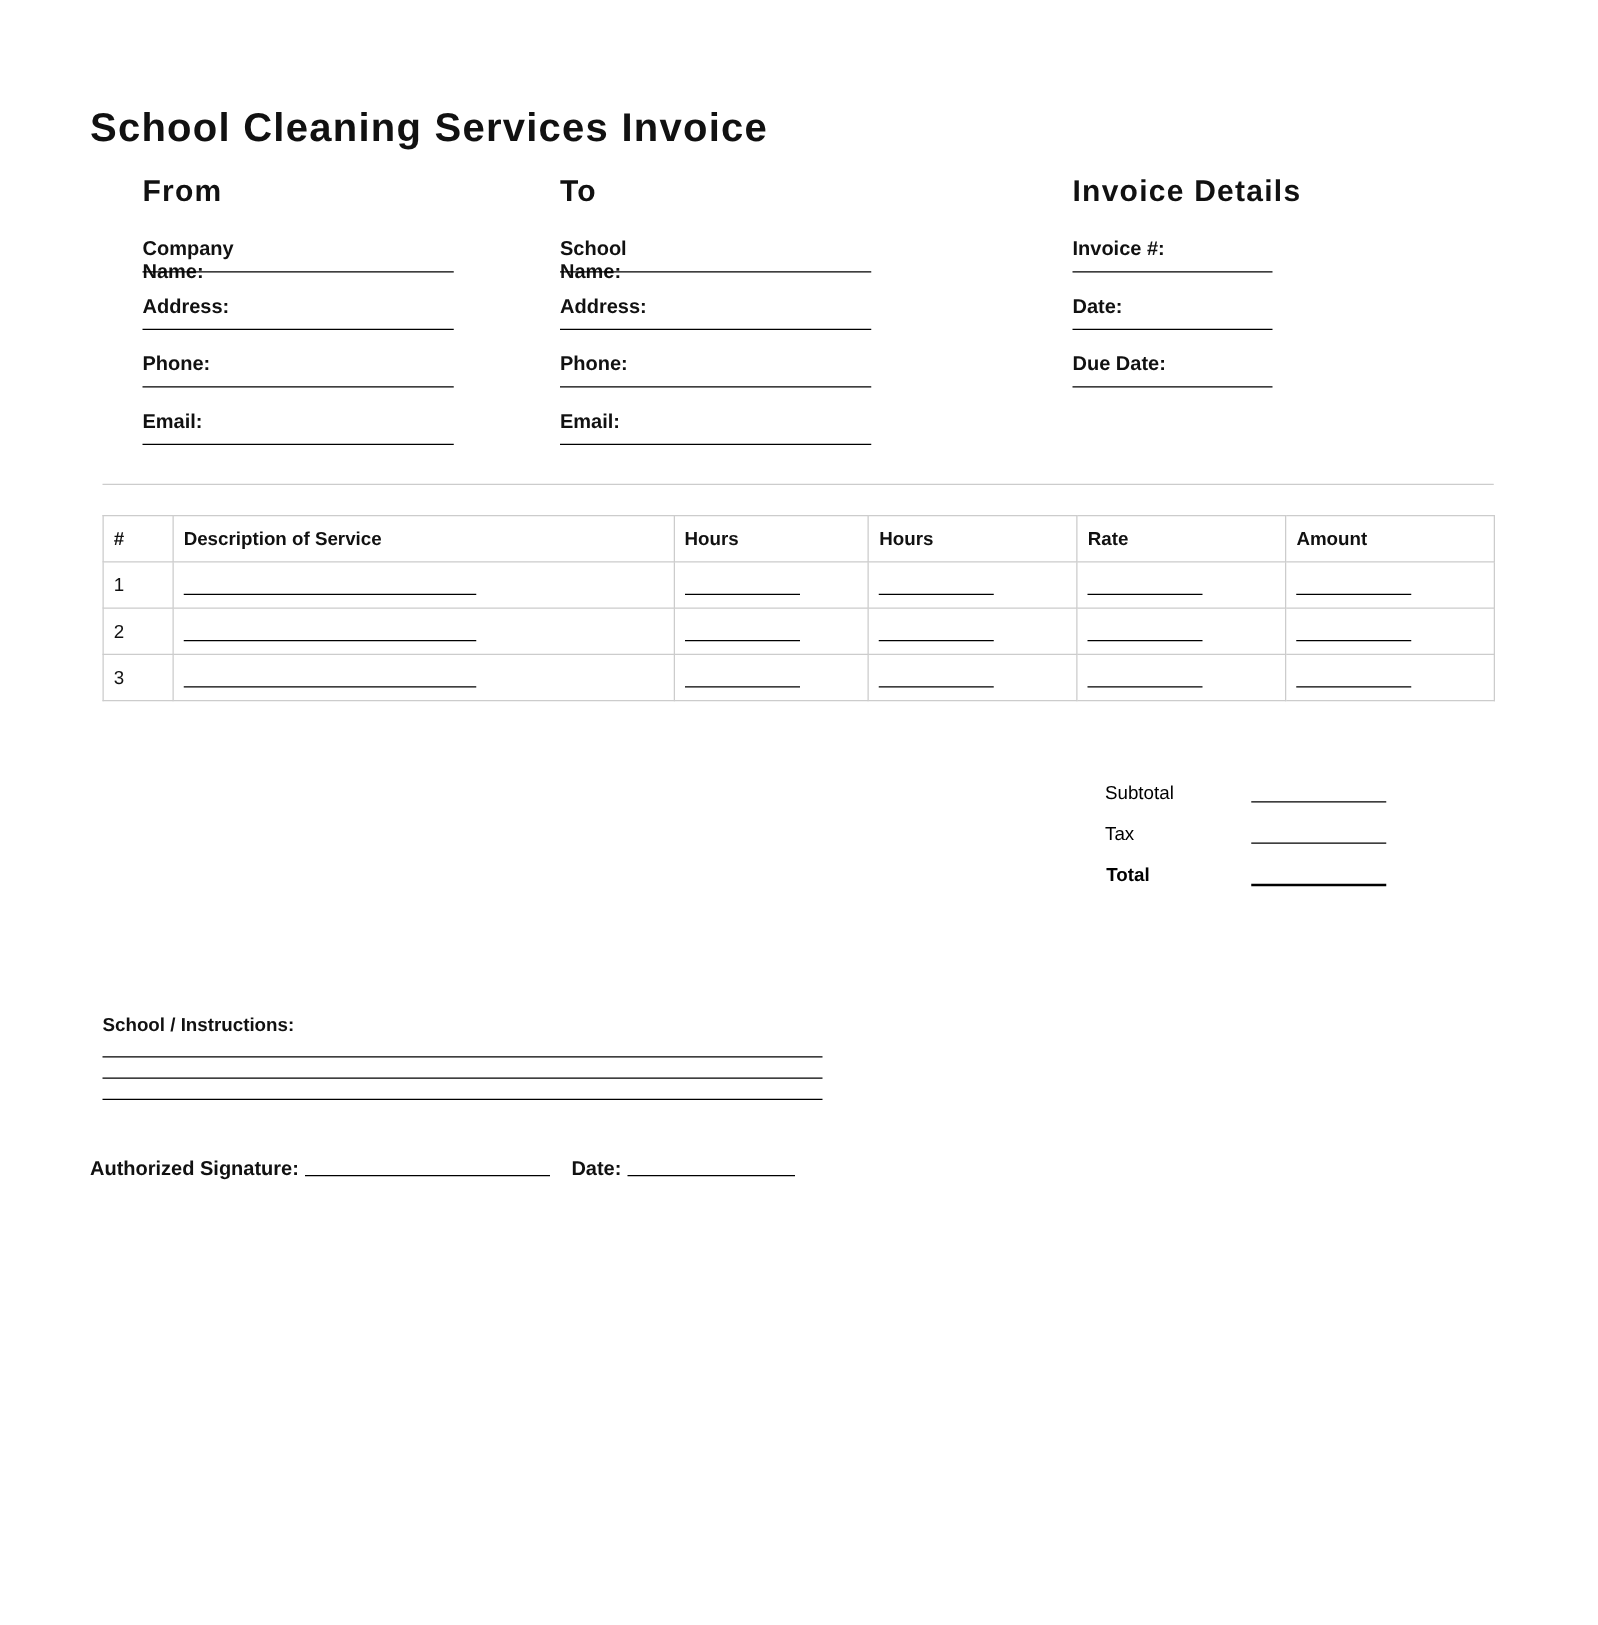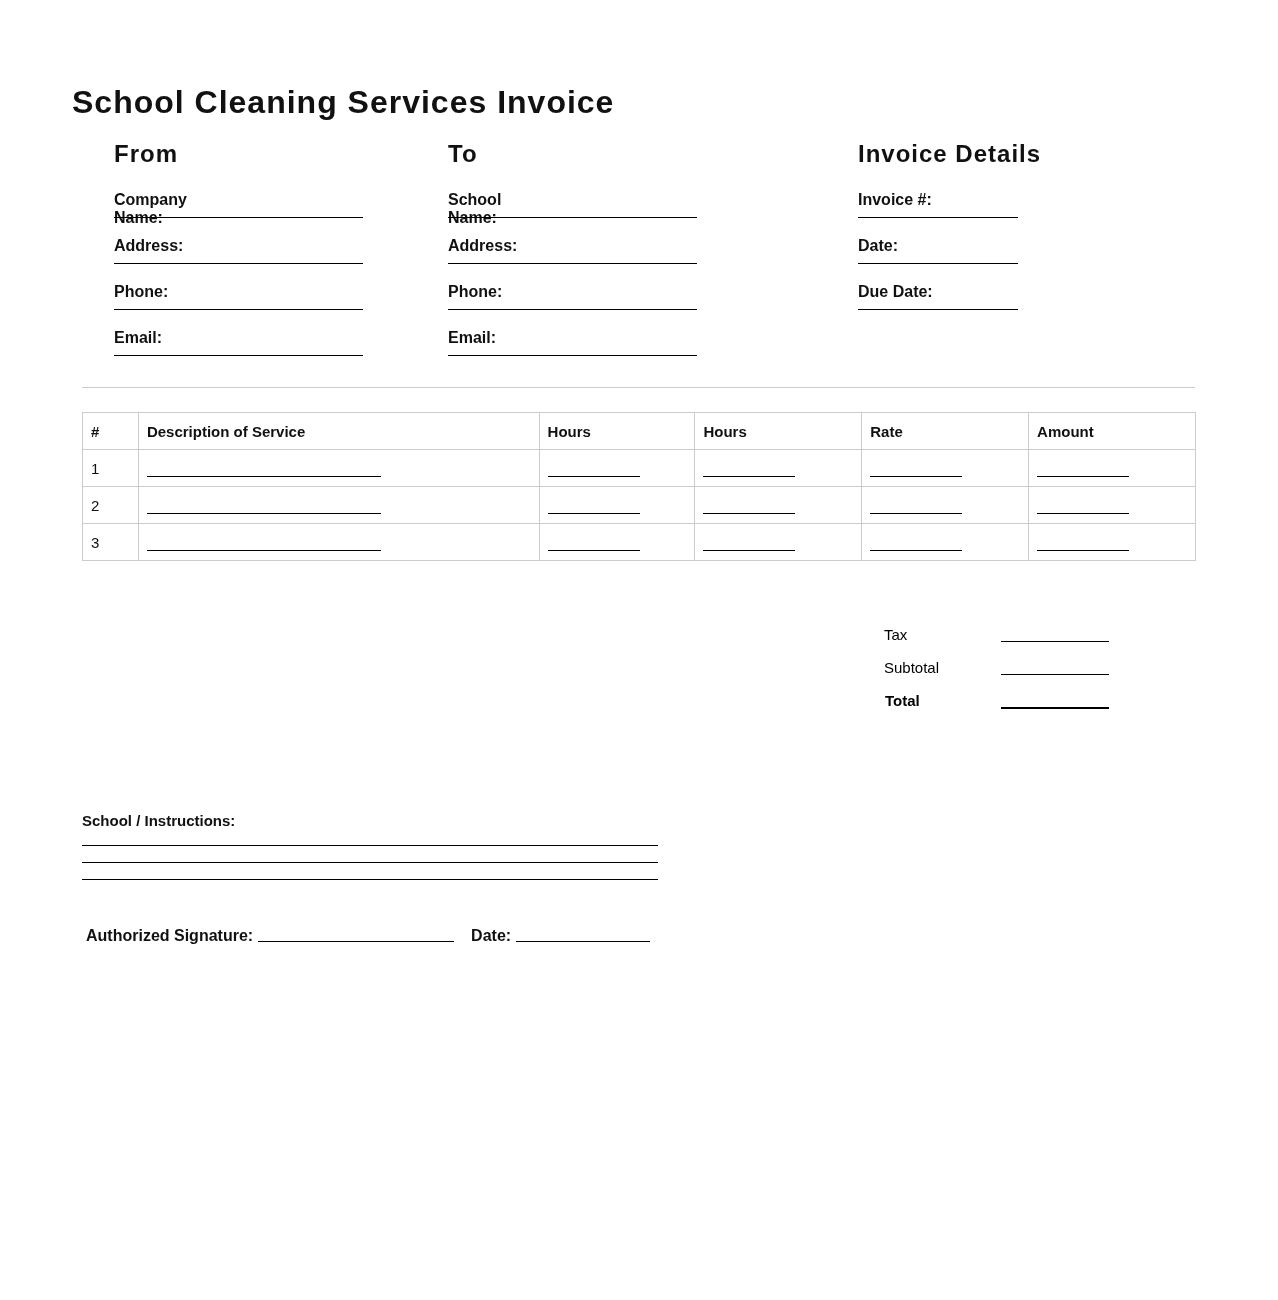--- a/index.html
+++ b/index.html
@@ -52,21 +52,21 @@
   .tot-row { position: relative; height: 33px; width: 240px; }
   .tot-label { position: absolute; left: 0; top: 2px; line-height: 18px; }
   .tot-line { position: absolute; left: 117px; top: 17px; width: 108px; height: 0; border-bottom: 1px solid #000; }
   .tot-row.total .tot-label { font-weight: bold; left: 1px; }
   .tot-row.total .tot-line { border-bottom: 2px solid #000; }
   .notes { position: absolute; left: 82px; top: 812px; }
   .notes-label { font-size: 15px; font-weight: bold; line-height: 18px; color: #111; }
   .note-line { width: 576px; height: 0; border-bottom: 1px solid #000; }
   .note-line.l1 { margin-top: 15px; }
   .note-line.l2, .note-line.l3 { margin-top: 16px; }
-  .sign { position: absolute; left: 86px; top: 927px; font-size: 16px; font-weight: bold; line-height: 18px; color: #111; white-space: nowrap; }
+  .sign { position: absolute; left: 72px; top: 927px; font-size: 16px; font-weight: bold; line-height: 18px; color: #111; white-space: nowrap; }
   .sign span { display: inline-block; vertical-align: baseline; }
   .sig-line { display: inline-block; width: 196px; height: 0; border-bottom: 1px solid #000; margin-left: 5px; position: relative; top: 1px; }
   .sig-date-label { margin-left: 17px; }
   .sig-date-line { display: inline-block; width: 134px; height: 0; border-bottom: 1px solid #000; margin-left: 5px; position: relative; top: 1px; }
 </style>
 </head>
 <body>
 
 <h1 class="title">School Cleaning Services Invoice</h1>
 
@@ -176,25 +176,25 @@
       <td><span class="cell-line w-sm"></span></td>
       <td><span class="cell-line w-sm"></span></td>
       <td><span class="cell-line w-sm"></span></td>
       <td><span class="cell-line w-sm"></span></td>
     </tr>
   </tbody>
 </table>
 
 <div class="totals">
   <div class="tot-row">
+    <span class="tot-label">Subtotal</span>
+    <div class="tot-line"></div>
+  </div>
+  <div class="tot-row">
     <span class="tot-label">Tax</span>
-    <div class="tot-line"></div>
-  </div>
-  <div class="tot-row">
-    <span class="tot-label">Subtotal</span>
     <div class="tot-line"></div>
   </div>
   <div class="tot-row total">
     <span class="tot-label">Total</span>
     <div class="tot-line"></div>
   </div>
 </div>
 
 <div class="notes">
   <div class="notes-label">School / Instructions:</div>

